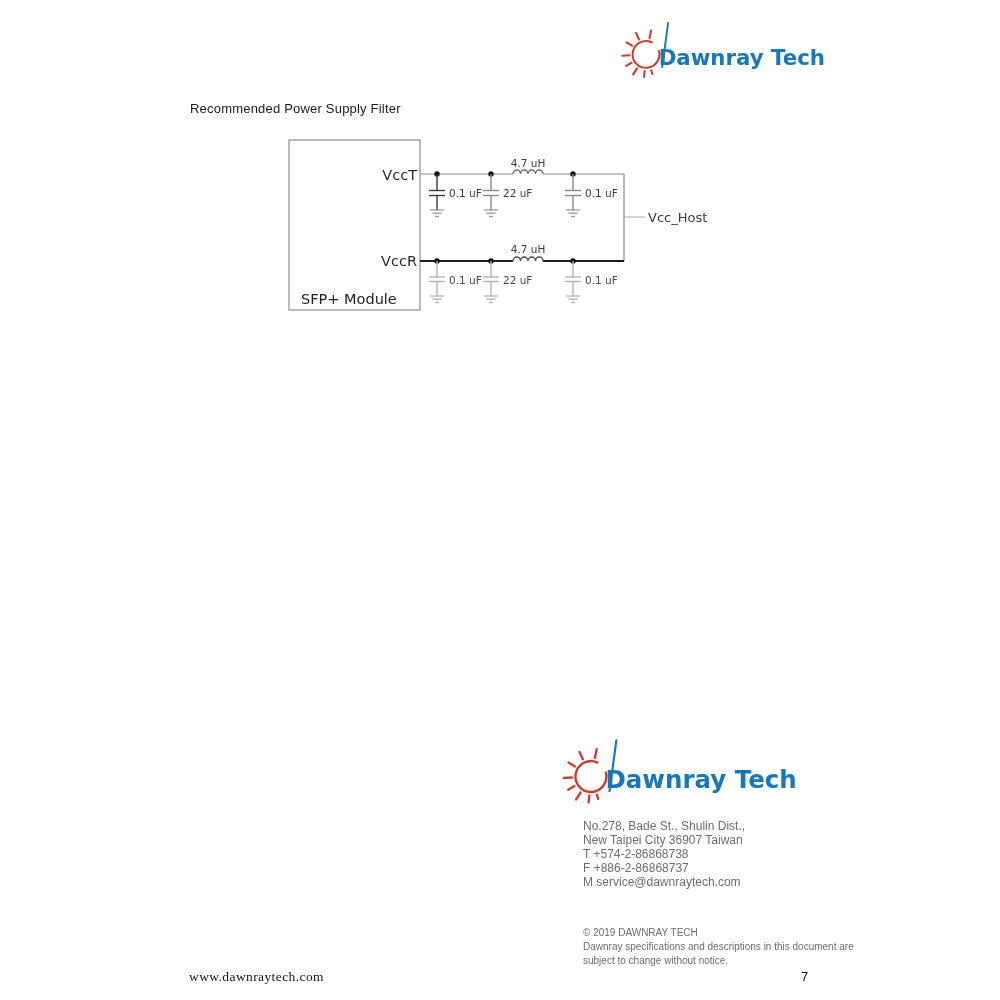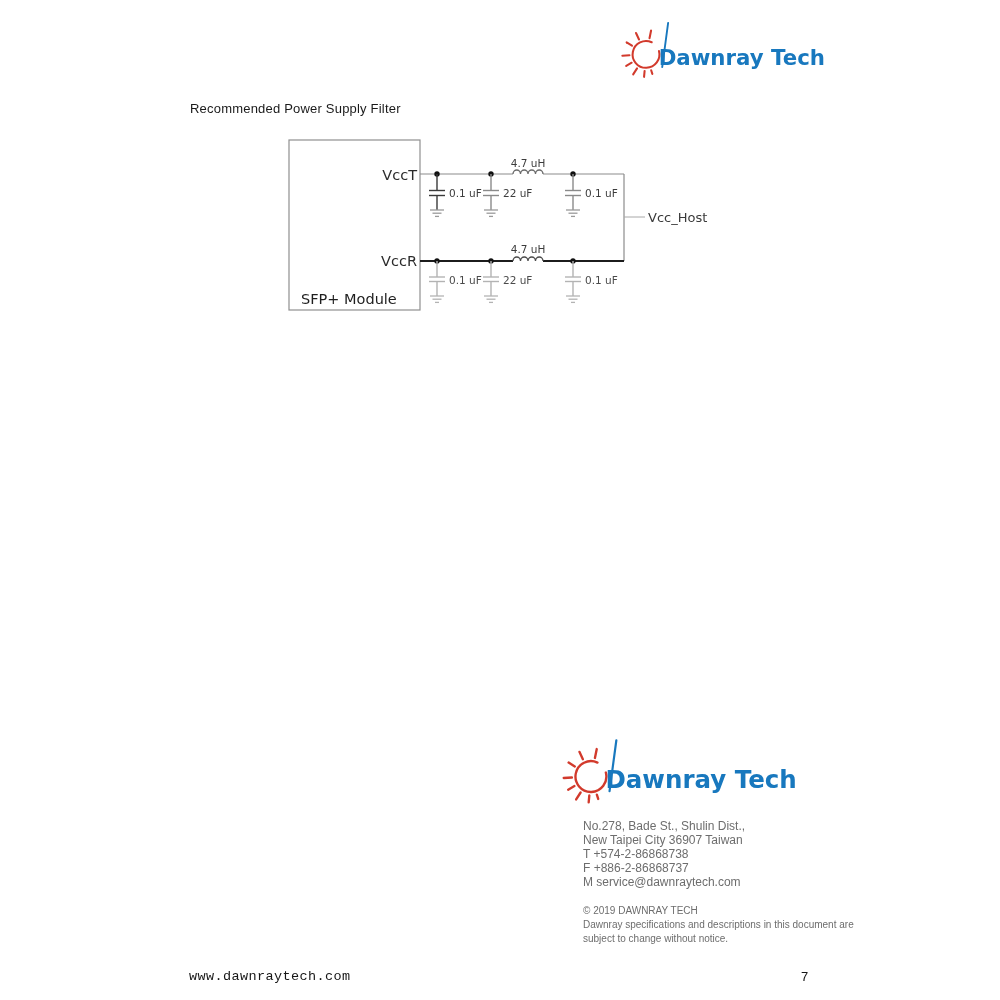--- a/index.html
+++ b/index.html
@@ -8,23 +8,23 @@
     font-family:"Liberation Sans", sans-serif;color:#222;overflow:hidden;
   }
   .abs{position:absolute;}
   .doc-heading{
     left:190px;top:101px;font-size:13px;font-weight:normal;color:#1a1a1a;
     letter-spacing:0.2px;
   }
   svg text{font-family:"DejaVu Sans","Liberation Sans",sans-serif;}
   .brand-text{font-weight:bold;}
   .contact-block{left:583px;top:819px;font-size:12px;line-height:14px;color:#6d6d6d;}
-  .legal-block{left:583px;top:904px;font-size:10px;line-height:14px;color:#6d6d6d;}
+  .legal-block{left:583px;top:926px;font-size:10px;line-height:14px;color:#6d6d6d;}
   .footer-site{left:189px;top:969px;font-size:13.5px;letter-spacing:0.4px;color:#161616;
-    font-family:Liberation Mono, monospace;}
+    font-family:Liberation Serif, serif;}
   .footer-page{left:801px;top:969px;font-size:13px;color:#161616;}
 </style>
 </head>
 <body>
 
 <svg class="abs" style="left:620px;top:15px;" width="213" height="71" viewBox="0 0 270 90">
   <g stroke="#D23A2C" stroke-width="2.6" stroke-linecap="round" fill="none">
     <path d="M49.4 45.6 A17 17 0 1 1 40.2 34.6"></path>
     <line x1="37.4" y1="29.5" x2="39.4" y2="19.7"></line>
     <line x1="24.1" y1="31.0" x2="20.3" y2="22.8"></line>

